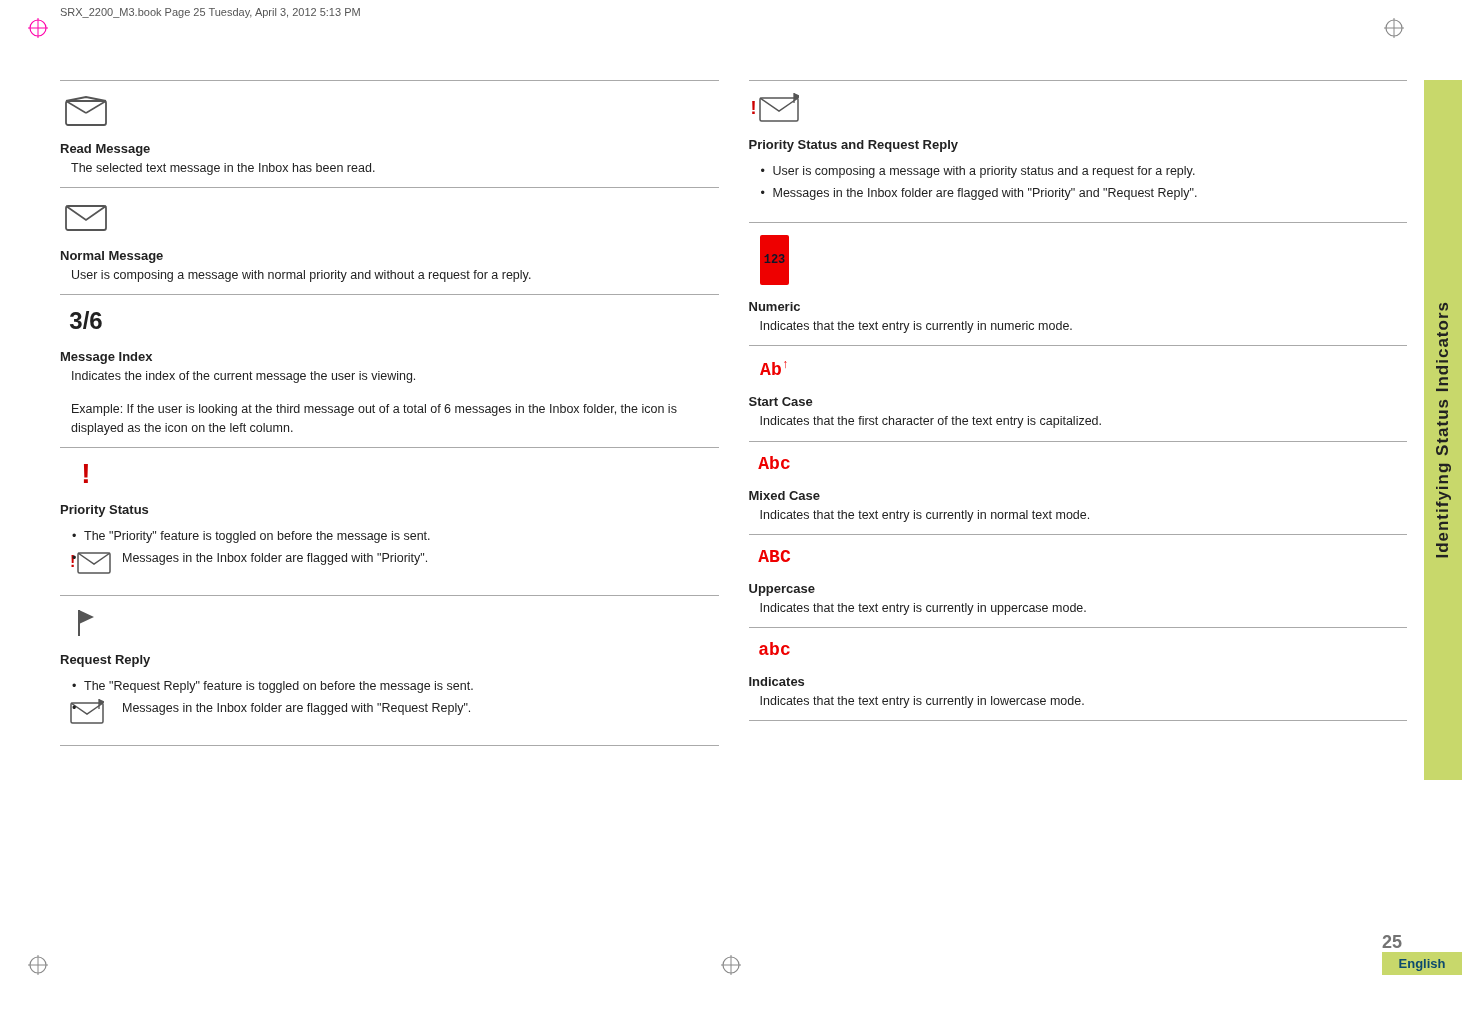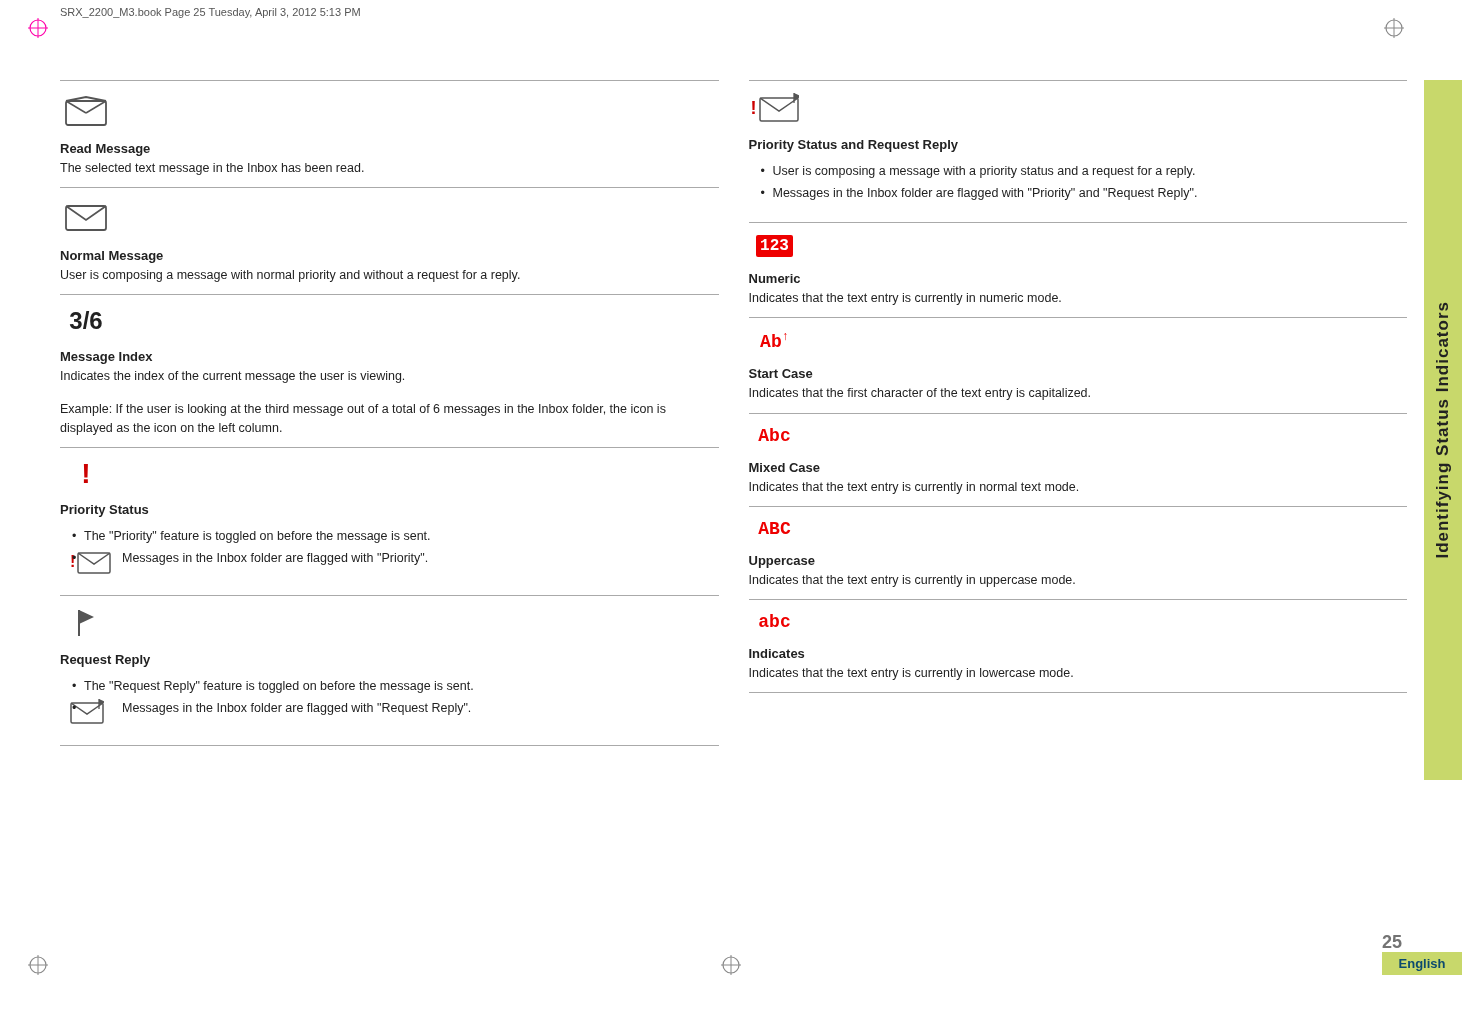--- a/index.html
+++ b/index.html
@@ -129,20 +129,21 @@
 
     .entry-title {
       font-weight: bold;
       font-size: 13px;
       margin-bottom: 3px;
     }
 
     .entry-body {
       font-size: 12.5px;
       line-height: 1.45;
+      margin-left: 11px;
     }
 
     .bullet-list {
       list-style: none;
       padding: 0;
       margin: 10px;
     }
     .bullet-list li {
       font-size: 12.5px;
       line-height: 1.45;
@@ -159,25 +160,25 @@
     
     .priority-exclaim {
       font-size: 28px;
       font-weight: bold;
       color: #cc0000;
       line-height: 1;
     }
     .numeric-icon {
       display: inline-block;
       background: #e00;
-      color: #ffffff;
-      font-weight: bold;
-      font-size: 16px;
+      color: #0f172a;
+      font-weight: bold;
+      font-size: 12px;
       font-family: 'Courier New', monospace;
-      padding: 2px 4px;
+      padding: 18px 4px;
       border-radius: 2px;
       letter-spacing: 0px;
     }
     .abc-start-icon {
       display: inline-block;
       color: #e00;
       font-weight: bold;
       font-size: 18px;
       font-family: 'Courier New', monospace;
       position: relative;

